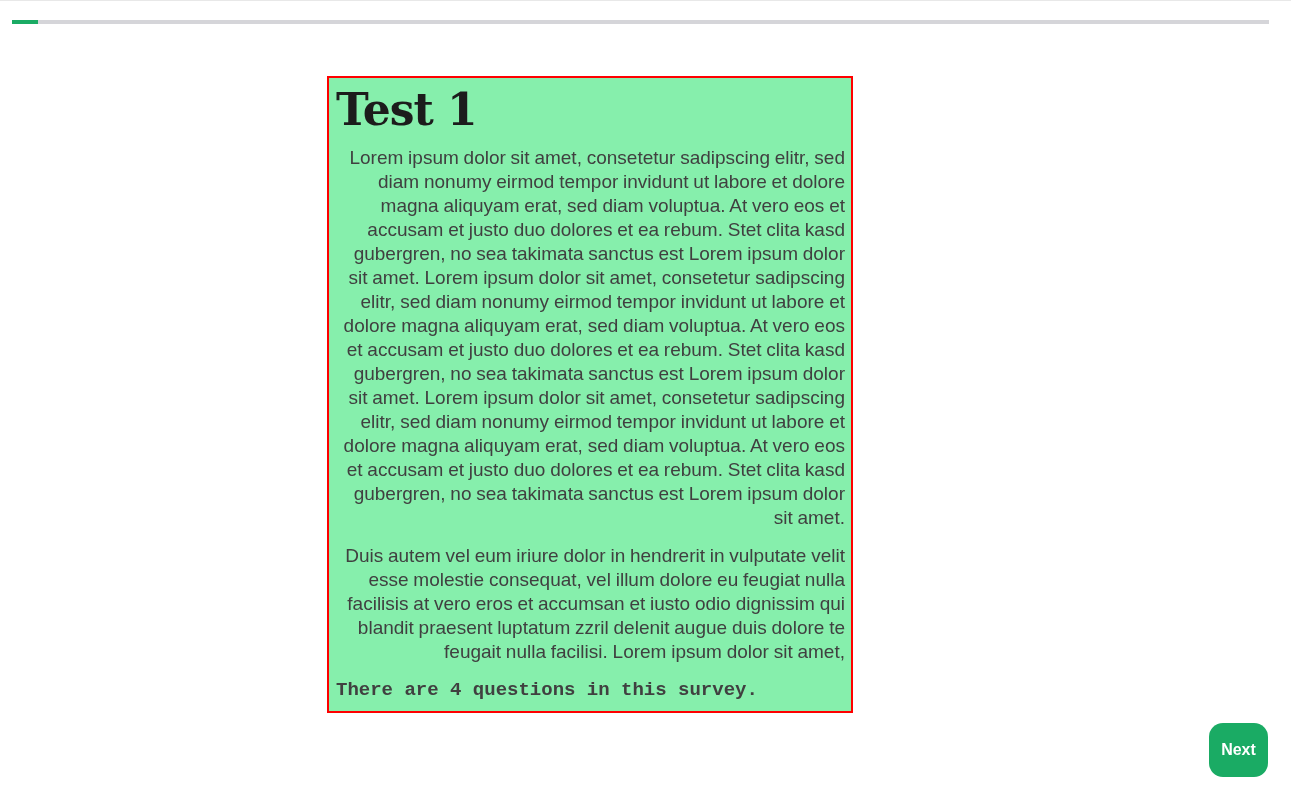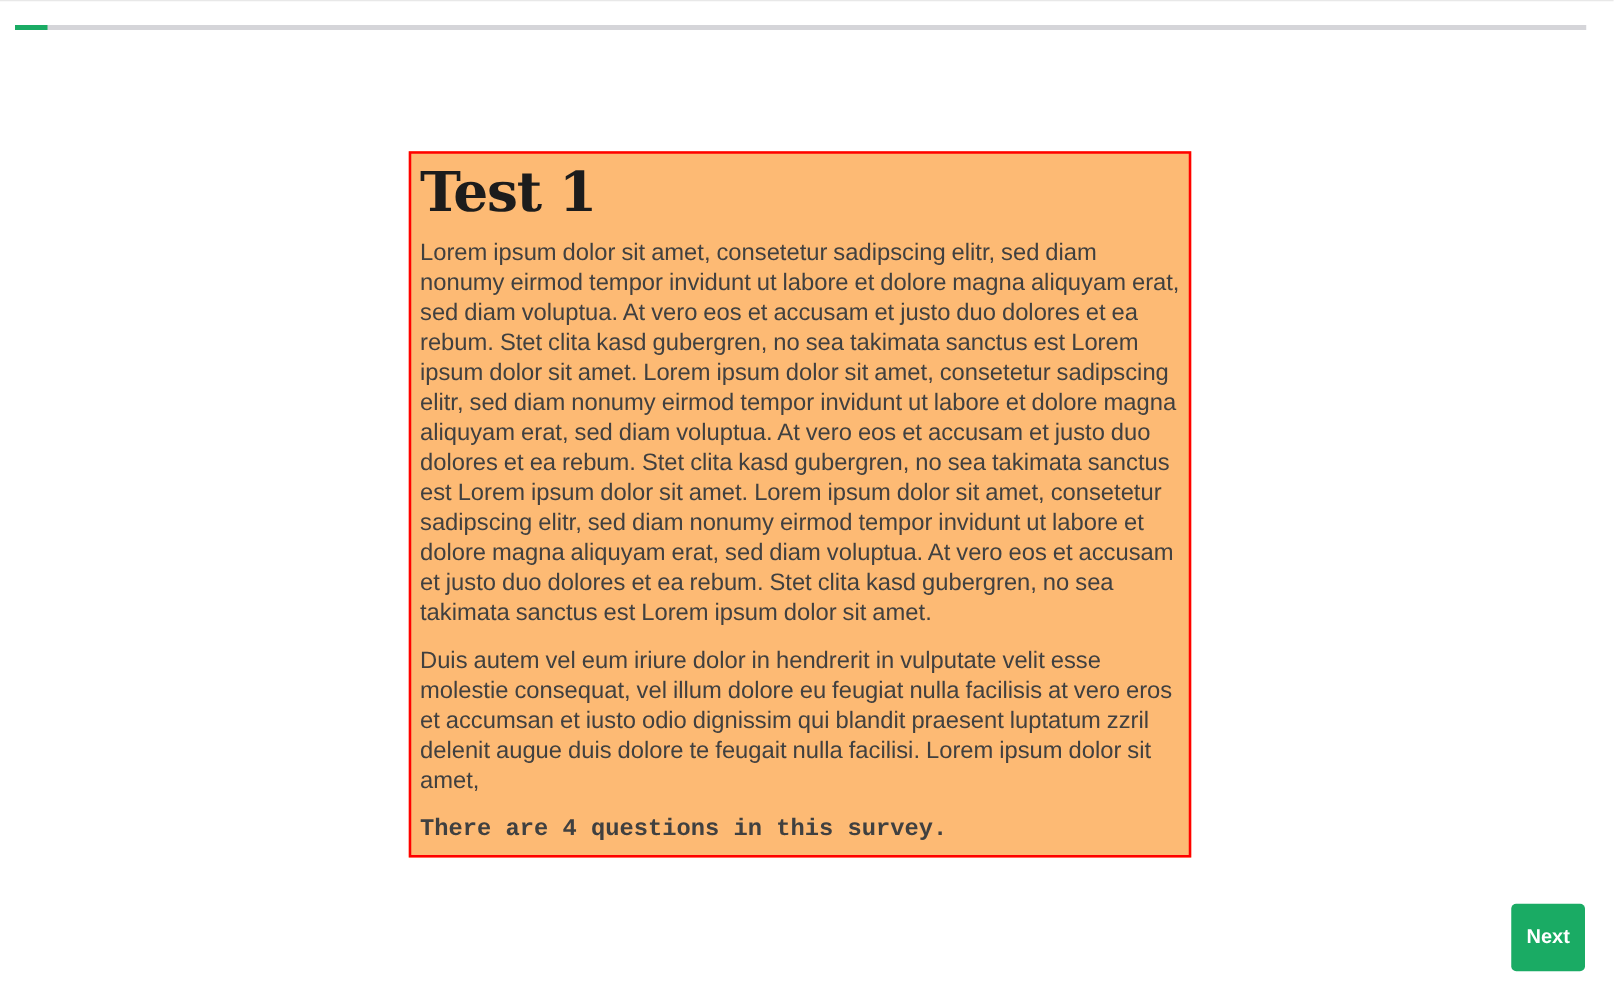--- a/index.html
+++ b/index.html
@@ -37,42 +37,41 @@
   }
   .progress-fill {
     height: 100%;
     width: 2.1%;
     background: var(--accent-green);
   }
   .survey-box {
     position: absolute;
     left: 327px;
     top: 76px;
-    width: 626px;
+    width: 526px;
     box-sizing: border-box;
     border: 2px solid var(--border-red);
-    background: #fdba74;
+    background: #86efac;
     padding: 8px 6px 9px 7px;
-    margin-top: 45px;
   }
   .survey-title {
     font-family: "DejaVu Serif", "Liberation Serif", serif;
     font-size: 44px;
     font-weight: 700;
     letter-spacing: -1px;
     line-height: 1.1;
     color: var(--title-text);
     margin: 0 0 12px 0;
   }
   .welcome-text p {
     font-size: 19px;
     line-height: 24px;
     color: var(--body-text);
     margin: 0 0 14px 0;
-    text-align: left;
+    text-align: right;
     hyphens: auto;
     -webkit-hyphens: auto;
     word-spacing: -0.5px;
   }
   .question-count {
     font-size: 19px;
     line-height: 24px;
     color: var(--body-text);
     font-weight: 700;
     margin: 0;
@@ -80,21 +79,21 @@
   }
   .next-button {
     position: absolute;
     left: 1209px;
     top: 723px;
     width: 59px;
     height: 54px;
     background: var(--accent-green);
     color: #ffffff;
     border: none;
-    border-radius: 4px;
+    border-radius: 14px;
     font-family: "Liberation Sans", sans-serif;
     font-size: 16px;
     font-weight: 700;
     display: flex;
     align-items: center;
     justify-content: center;
     cursor: pointer;
   }
 </style>
 </head>

